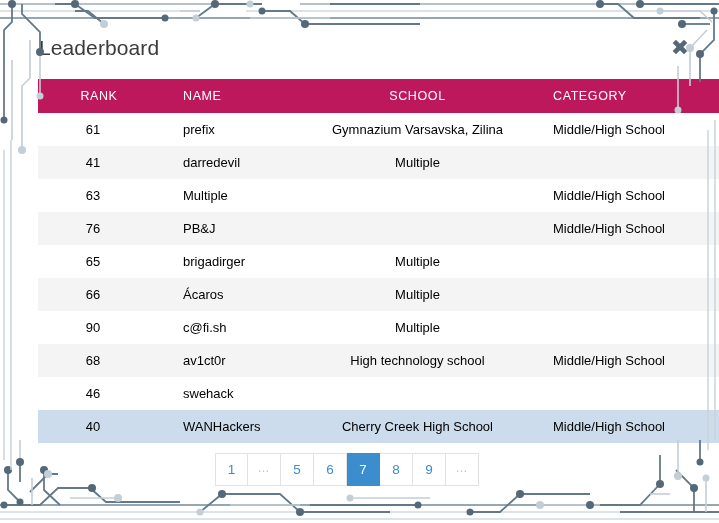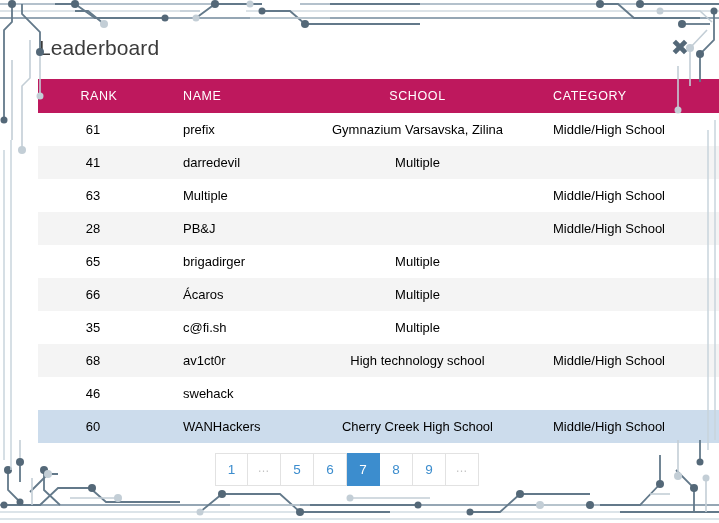--- a/index.html
+++ b/index.html
@@ -331,63 +331,63 @@
           <td class="col-score">4,325</td>
         </tr>
         <tr class="row-odd">
           <td class="col-rank">63</td>
           <td class="col-name">Multiple</td>
           <td class="col-school"></td>
           <td class="col-cat">Middle/High School</td>
           <td class="col-score">4,290</td>
         </tr>
         <tr class="row-even">
-          <td class="col-rank">28</td>
+          <td class="col-rank">76</td>
           <td class="col-name">PB&amp;J</td>
           <td class="col-school"></td>
           <td class="col-cat">Middle/High School</td>
           <td class="col-score">4,285</td>
         </tr>
         <tr class="row-odd">
           <td class="col-rank">65</td>
           <td class="col-name">brigadirger</td>
           <td class="col-school">Multiple</td>
           <td class="col-cat"></td>
           <td class="col-score">4,280</td>
         </tr>
         <tr class="row-even">
           <td class="col-rank">66</td>
           <td class="col-name">Ácaros</td>
           <td class="col-school">Multiple</td>
           <td class="col-cat"></td>
           <td class="col-score">4,280</td>
         </tr>
         <tr class="row-odd">
-          <td class="col-rank">35</td>
+          <td class="col-rank">90</td>
           <td class="col-name">c@fi.sh</td>
           <td class="col-school">Multiple</td>
           <td class="col-cat"></td>
           <td class="col-score">4,265</td>
         </tr>
         <tr class="row-even">
           <td class="col-rank">68</td>
           <td class="col-name">av1ct0r</td>
           <td class="col-school">High technology school</td>
           <td class="col-cat">Middle/High School</td>
           <td class="col-score">4,240</td>
         </tr>
         <tr class="row-odd">
           <td class="col-rank">46</td>
           <td class="col-name">swehack</td>
           <td class="col-school"></td>
           <td class="col-cat"></td>
           <td class="col-score">4,235</td>
         </tr>
         <tr class="row-highlight">
-          <td class="col-rank">60</td>
+          <td class="col-rank">40</td>
           <td class="col-name">WANHackers</td>
           <td class="col-school">Cherry Creek High School</td>
           <td class="col-cat">Middle/High School</td>
           <td class="col-score">4,225</td>
         </tr>
       </tbody>
   </table>
 
   <div class="pagination" id="pagination">
       <div class="page-btn">1</div>

